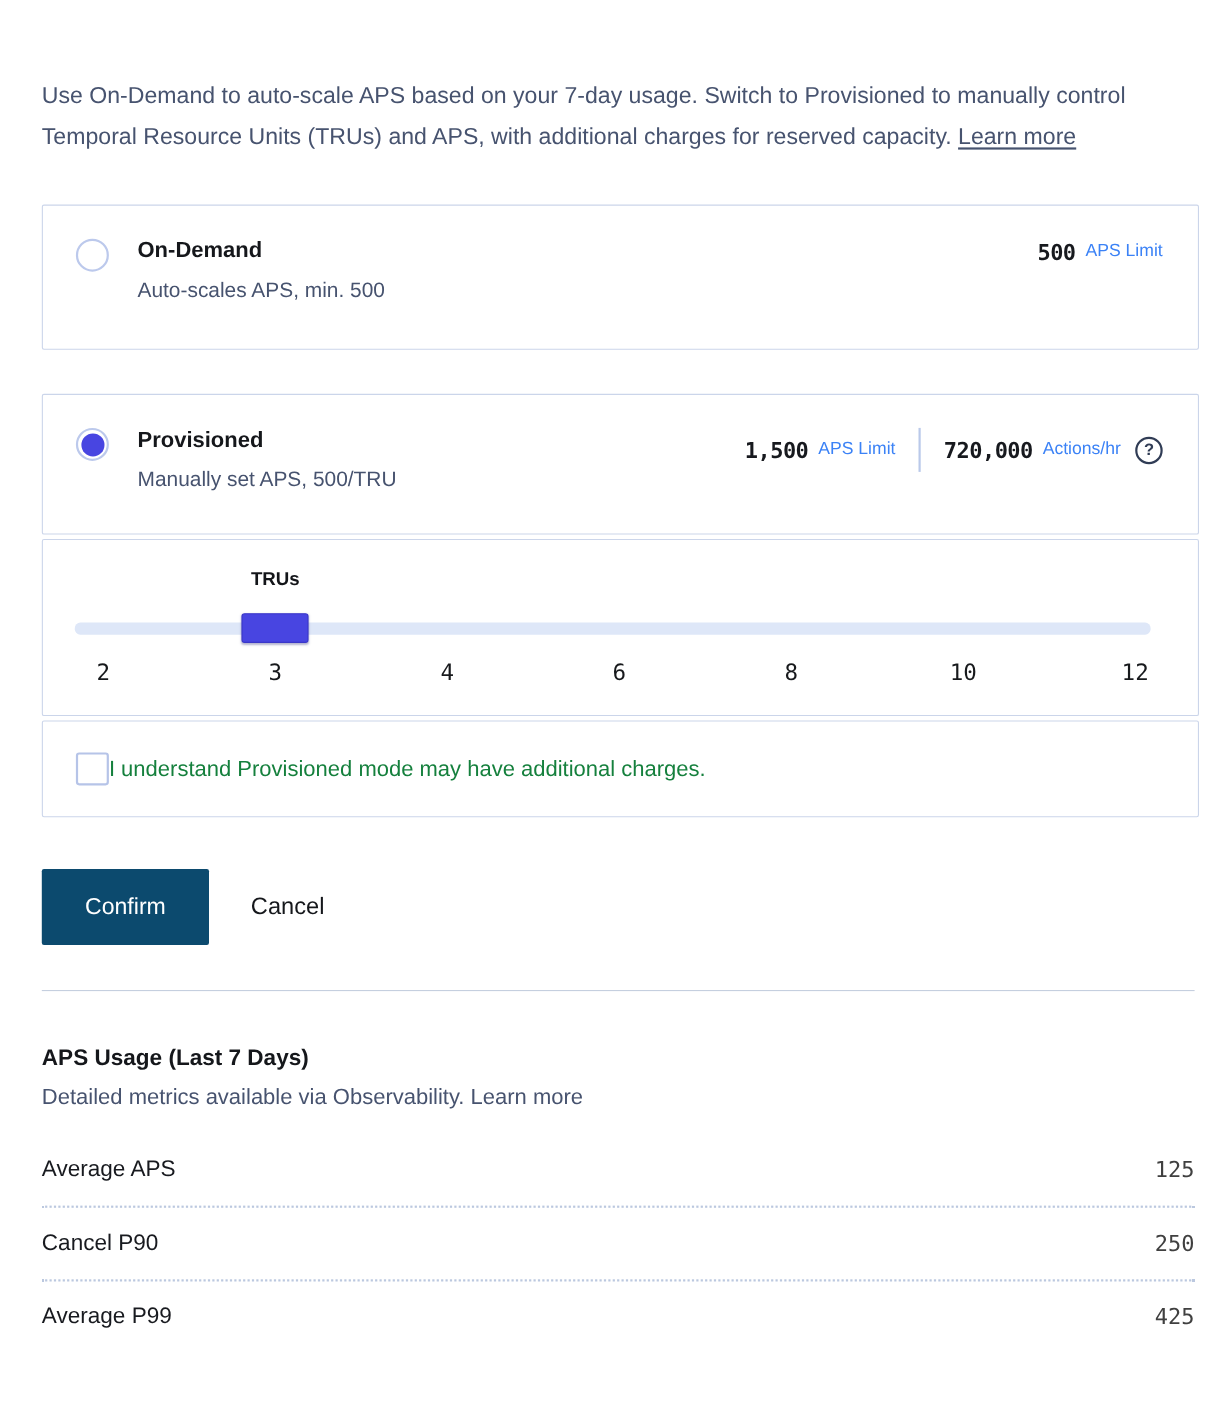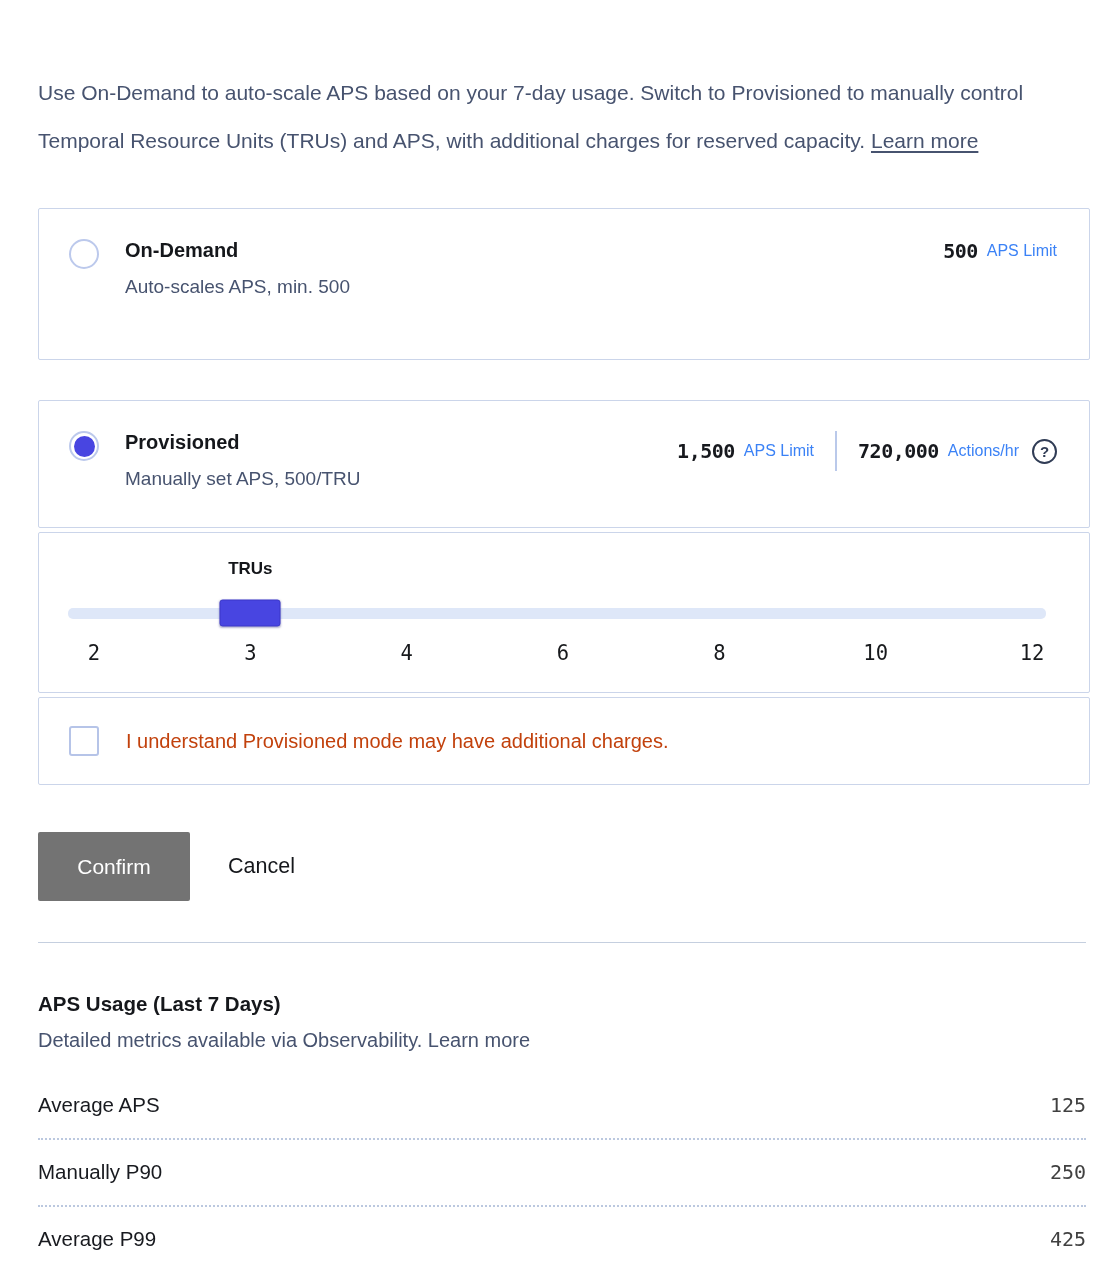--- a/index.html
+++ b/index.html
@@ -16,29 +16,29 @@
   .header { display: flex; align-items: flex-start; justify-content: space-between; }
   .title { font-size: 34px; font-weight: 700; letter-spacing: 0.2px; color: #131518; }
   .close-btn {
     background: none; border: none; cursor: pointer;
     font-size: 27px; font-weight: 300; color: #1b1d22;
     line-height: 1; padding: 4px 6px; margin-top: 6px;
   }
 
   
   .desc {
-    margin-top: 21px; font-size: 21px; line-height: 48px;
+    margin-top: 21px; font-size: 21px; line-height: 37px;
     color: #47536F; max-width: 1046px;
   }
   .desc a { color: #47536F; text-decoration: underline; text-underline-offset: 3px; cursor: pointer; }
 
   
   .card { border: 1px solid #CBD5EA; border-radius: 2px; background: #fff; }
   .option-card { display: flex; align-items: flex-start; padding: 27px 32px 0 30px; }
-  .card1 { margin-top: 43px; height: 152px; }
+  .card1 { margin-top: 43px; height: 132px; }
   .group { margin-top: 40px; }
   .group .card + .card { margin-top: 4px; text-align: center; }
   .prov-card { height: 128px; }
 
   .radio {
     width: 30px; height: 30px; border-radius: 50%;
     border: 2px solid #BCC9EC; background: #fff;
     flex: 0 0 auto; margin-top: 3px; cursor: pointer;
     display: flex; align-items: center; justify-content: center;
   }
@@ -82,26 +82,26 @@
     position: absolute; top: 108px; transform: translateX(-50%);
     font-family: "DejaVu Sans Mono", monospace; font-size: 20.5px; color: #17191C;
   }
 
   
   .check-card { height: 88px; display: flex; align-items: center; padding: 0 30px; }
   .checkbox {
     width: 30px; height: 30px; border: 2px solid #B6C4E8; border-radius: 3px;
     background: #fff; flex: 0 0 auto; cursor: pointer;
   }
-  .check-label { font-size: 20px; color: #c2410c; margin-left: 27px; }
+  .check-label { font-size: 20px; color: #15803d; }
 
   
   .actions { margin-top: 47px; display: flex; align-items: center; }
   .confirm-btn {
-    width: 152px; height: 69px; background: #737373; color: #ffffff;
+    width: 152px; height: 69px; background: #0c4a6e; color: #ffffff;
     border: none; border-radius: 2px; font-family: "Liberation Sans", sans-serif;
     font-size: 21px; cursor: pointer;
   }
   .cancel-btn {
     background: none; border: none; margin-left: 38px;
     font-family: "Liberation Sans", sans-serif; font-size: 21.5px;
     font-weight: 500; color: #15171B; cursor: pointer;
   }
 
   
@@ -197,21 +197,21 @@
   <div class="usage">
     <div class="usage-title">APS Usage (Last 7 Days)</div>
     <div class="usage-sub"><span>Detailed metrics available via Observability.</span> <a>Learn more</a></div>
 
     <div class="usage-rows">
       <div class="usage-row bordered">
         <span class="row-label">Average APS</span>
         <span class="row-value">125</span>
       </div>
       <div class="usage-row bordered">
-        <span class="row-label">Manually P90</span>
+        <span class="row-label">Cancel P90</span>
         <span class="row-value">250</span>
       </div>
       <div class="usage-row">
         <span class="row-label">Average P99</span>
         <span class="row-value">425</span>
       </div>
     </div>
   </div>
 
 </div>

